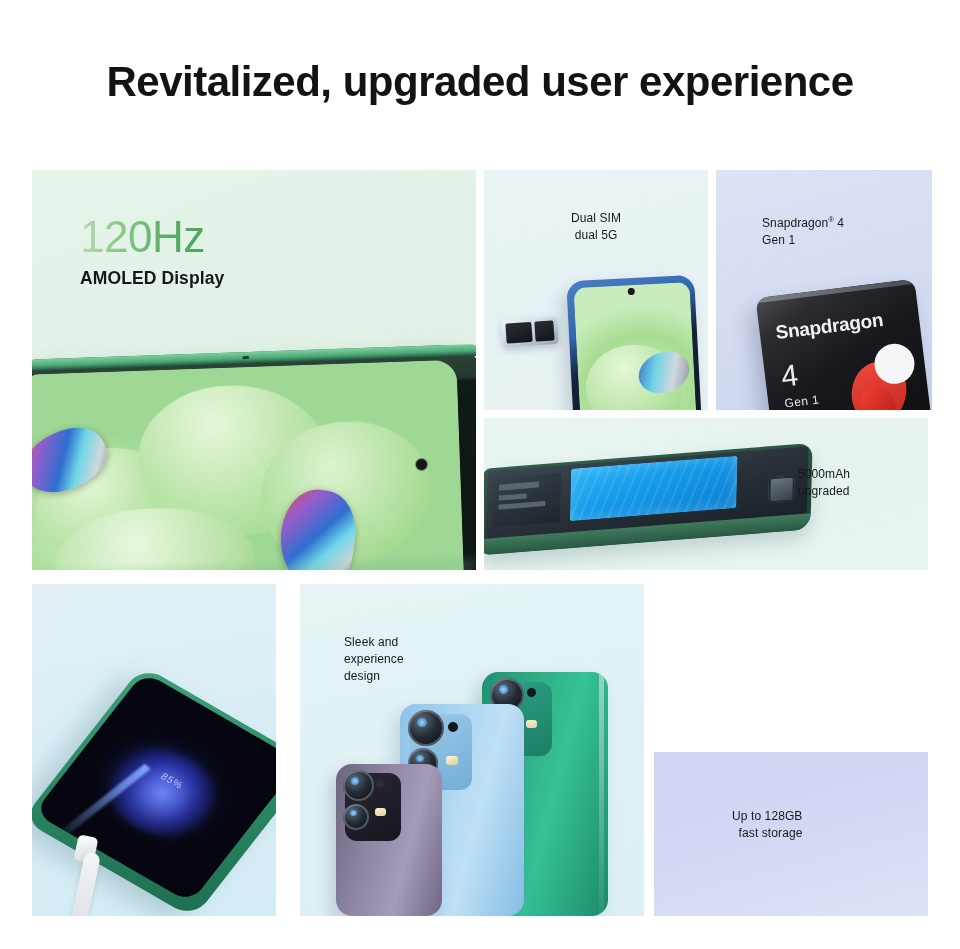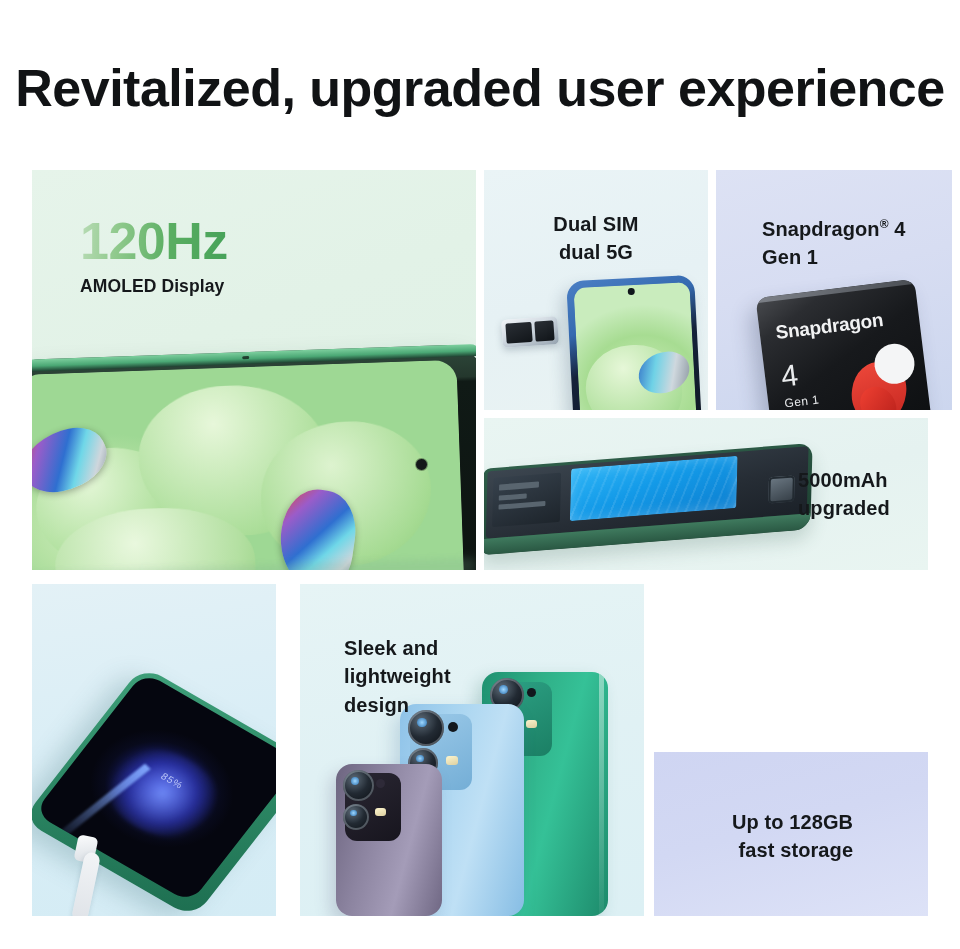--- a/index.html
+++ b/index.html
@@ -7,34 +7,34 @@
     width:960px; height:949px;
     background:#ffffff;
     font-family:"Liberation Sans", sans-serif;
     overflow:hidden;
   }
   .page { position:relative; width:960px; height:949px; background:#fff; }
 
   .page-title{
     position:absolute; left:0; top:58px; width:960px;
     text-align:center;
-    font-size:52px; font-weight:700; letter-spacing:-0.5px;
+    font-size:42px; font-weight:700; letter-spacing:-0.5px;
     color:#111315;
     font-family:"Liberation Sans", sans-serif;
   }
 
   .card{ position:absolute; overflow:hidden; }
 
   .card-head{ position:absolute; z-index:6; }
   .head-title{
-    font-size:20px; font-weight:700; color:#15181b; line-height:1.42;
+    font-size:12px; font-weight:400; color:#15181b; line-height:1.42;
     letter-spacing:0.1px; white-space:pre-line;
   }
   .head-big{
-    font-size:52px; font-weight:700; letter-spacing:-0.5px; line-height:1.0;
+    font-size:44px; font-weight:400; letter-spacing:-0.5px; line-height:1.0;
     background:linear-gradient(95deg,#b9dcb6 0%,#8fc98c 26%,#5aae62 60%,#46a259 100%);
     -webkit-background-clip:text; background-clip:text; color:transparent;
   }
   .head-sub{ font-size:17.5px; font-weight:700; color:#15181b; margin-top:9px; letter-spacing:0.1px;}
 
   
   #c-display{ left:32px; top:170px; width:444px; height:400px;
     background:linear-gradient(160deg,#e6f4ea 0%,#e2f2e7 40%,#dff0e6 100%); }
   #c-display .card-head{ left:48px; top:45px; }
 
@@ -111,21 +111,21 @@
     border-radius:5px; transform:rotate(-4deg);
     background:linear-gradient(160deg,#f2f5f8 0%,#cfd8e0 45%,#9aa7b3 100%);
     box-shadow:0 3px 7px rgba(50,70,90,.25);
   }
   .sim-tray .chip{ position:absolute; top:4px; height:20px; border-radius:2px;
     background:linear-gradient(160deg,#2a2f35,#111519); }
   .sim-tray .chip.a{ left:4px; width:26px; }
   .sim-tray .chip.b{ left:33px; width:19px; }
 
   
-  #c-soc{ left:716px; top:170px; width:236px; height:240px;
+  #c-soc{ left:716px; top:170px; width:216px; height:240px;
     background:linear-gradient(165deg,#dde2f4 0%,#d7ddf2 45%,#ccd6ee 100%); }
   #c-soc .card-head{ left:46px; top:45px; width:160px; }
 
   .soc-chip{
     position:absolute; left:48px; top:118px; width:160px; height:150px;
     border-radius:12px;
     background:linear-gradient(150deg,#4a4c50 0%,#2b2d31 18%,#17191c 48%,#0d0f11 100%);
     box-shadow:-8px 10px 20px rgba(50,60,90,.28);
     transform:rotate(-7deg);
     overflow:hidden;
@@ -356,21 +356,21 @@
         <div class="chg-pct">85%</div>
       </div>
     </div>
     <div class="chg-plug"></div>
     <div class="chg-cable"></div>
   </div>
 
   <div class="card" id="c-design">
     <div class="card-head">
       <div class="head-title">Sleek and
-lightweight
+experience
 design</div>
     </div>
     <div class="dsn" id="dsn-green">
       <div class="cam"></div>
       <div class="lens l1">
           <i></i>
         </div>
       <div class="lens l2">
           <i></i>
         </div>

